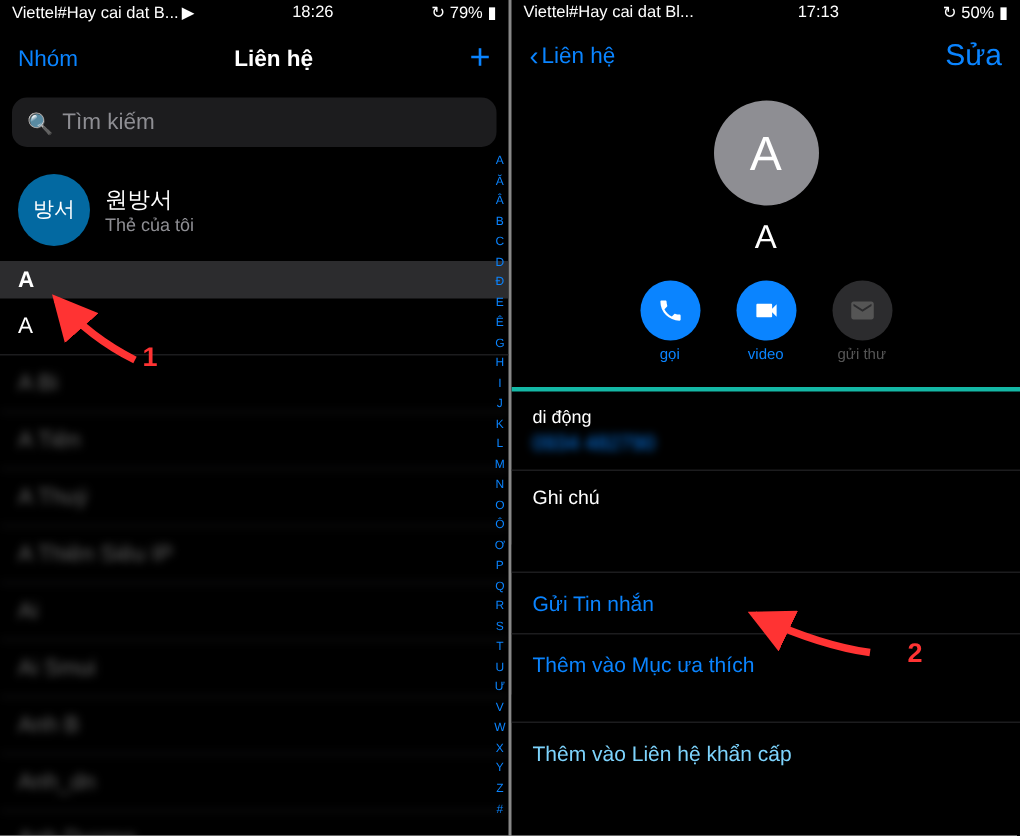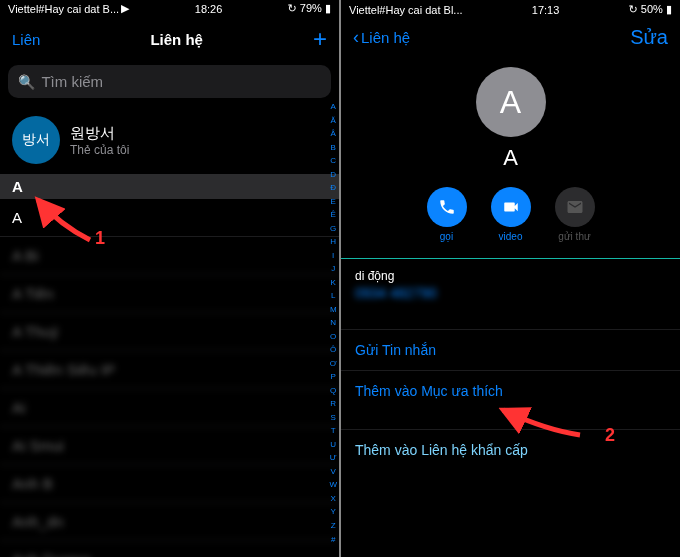--- a/index.html
+++ b/index.html
@@ -1,18 +1,18 @@
 <!DOCTYPE html>
 <html><head>
 <meta charset="utf-8">
 <style>
 * { margin: 0; padding: 0; box-sizing: border-box; font-family: -apple-system, BlinkMacSystemFont, sans-serif; }
 body { background: #888; display: flex; gap: 2px; width: 680px; height: 557px; }
 .phone { background: #000; flex: 1; display: flex; flex-direction: column; color: #fff; position: relative; overflow: hidden; }
-.status-bar { display: flex; justify-content: space-between; align-items: flex-end; padding: 2px 8px; font-size: 11px; height: 18px; }
+.status-bar { display: flex; justify-content: space-between; align-items: flex-start; padding: 2px 8px; font-size: 11px; height: 18px; }
 .status-left { display: flex; align-items: center; gap: 2px; }
 .status-right { display: flex; align-items: center; gap: 4px; }
 .nav-bar { display: flex; justify-content: space-between; align-items: center; padding: 8px 12px; }
 .nav-left { color: #0a84ff; font-size: 15px; display: flex; align-items: center; }
 .nav-title { color: #fff; font-size: 15px; font-weight: 600; }
 .nav-right { color: #0a84ff; font-size: 24px; font-weight: 300; }
 .nav-right-text { color: #0a84ff; font-size: 20px; }
 .search-bar { margin: 4px 8px 8px; background: #1c1c1e; border-radius: 10px; padding: 8px 10px; display: flex; align-items: center; gap: 6px; }
 .search-icon { color: #8e8e93; font-size: 14px; }
 .search-text { color: #8e8e93; font-size: 15px; }
@@ -35,21 +35,21 @@
 
 
 .detail-avatar { width: 70px; height: 70px; border-radius: 50%; background: #8e8e93; display: flex; align-items: center; justify-content: center; font-size: 32px; color: #fff; margin: 10px auto 8px; font-weight: 500; }
 .detail-name { text-align: center; font-size: 22px; margin-bottom: 16px; }
 .action-row { display: flex; justify-content: center; gap: 24px; padding: 0 20px 16px; }
 .action-btn { display: flex; flex-direction: column; align-items: center; gap: 4px; }
 .action-circle { width: 40px; height: 40px; border-radius: 50%; background: #0a84ff; display: flex; align-items: center; justify-content: center; }
 .action-circle.disabled { background: #2c2c2e; }
 .action-label { font-size: 10px; color: #0a84ff; }
 .action-label.disabled { color: #555; }
-.detail-section { padding: 10px 14px; border-top: 1px solid #14b8a6; }
+.detail-section { padding: 10px 14px; border-top: 3px solid #14b8a6; }
 .detail-label { font-size: 12px; color: #fff; margin-bottom: 2px; }
 .detail-value { font-size: 14px; color: #0a84ff; filter: blur(3px); }
 .note-section { padding: 10px 14px; font-size: 13px; color: #fff; border-top: 1px solid #1c1c1e; min-height: 50px; }
 .link-row { padding: 12px 14px; font-size: 14px; color: #0a84ff; border-top: 1px solid #1c1c1e; }
 .link-row.danger { color: #7dd3fc; }
 .spacer { height: 18px; background: #000; }
 .chev { font-size: 18px; margin-right: 2px; }
 </style>
 </head>
 <body>
@@ -59,21 +59,21 @@
     <div class="status-left">
         <span>Viettel#Hay cai dat B...</span> 
         <span>▶</span>
       </div>
     <span>18:26</span>
     <div class="status-right">
         <span>↻ <span>79%</span> ▮</span>
       </div>
   </div>
   <div class="nav-bar">
-    <span class="nav-left">Liên</span>
+    <span class="nav-left">Nhóm</span>
     <span class="nav-title">Liên hệ</span>
     <span class="nav-right">+</span>
   </div>
   <div class="search-bar">
     <span class="search-icon">🔍</span>
     <span class="search-text">Tìm kiếm</span>
   </div>
   <div class="contact-header">
     <div class="avatar-small">방서</div>
     <div class="contact-info">
@@ -183,20 +183,21 @@
             <path fill="#555" d="M20 4H4c-1.1 0-2 .9-2 2v12c0 1.1.9 2 2 2h16c1.1 0 2-.9 2-2V6c0-1.1-.9-2-2-2zm0 4l-8 5-8-5V6l8 5 8-5v2z"></path>
           </svg>
         </div>
       <span class="action-label disabled">gửi thư</span>
     </div>
   </div>
   <div class="detail-section">
     <div class="detail-label">di động</div>
     <div class="detail-value">0934 482790</div>
   </div>
+  <div class="note-section">Ghi chú</div>
   <div class="spacer"></div>
   <div class="link-row">Gửi Tin nhắn</div>
   <div class="link-row">Thêm vào Mục ưa thích</div>
   <div class="spacer"></div>
   <div class="link-row danger">Thêm vào Liên hệ khẩn cấp</div>
   <svg class="arrow arrow-2" width="90" height="50">
     <defs>
         <marker id="ah2" markerWidth="6" markerHeight="6" refX="5" refY="3" orient="auto">
           <polygon points="0,0 6,3 0,6" fill="#ff3333"></polygon>
         </marker>

